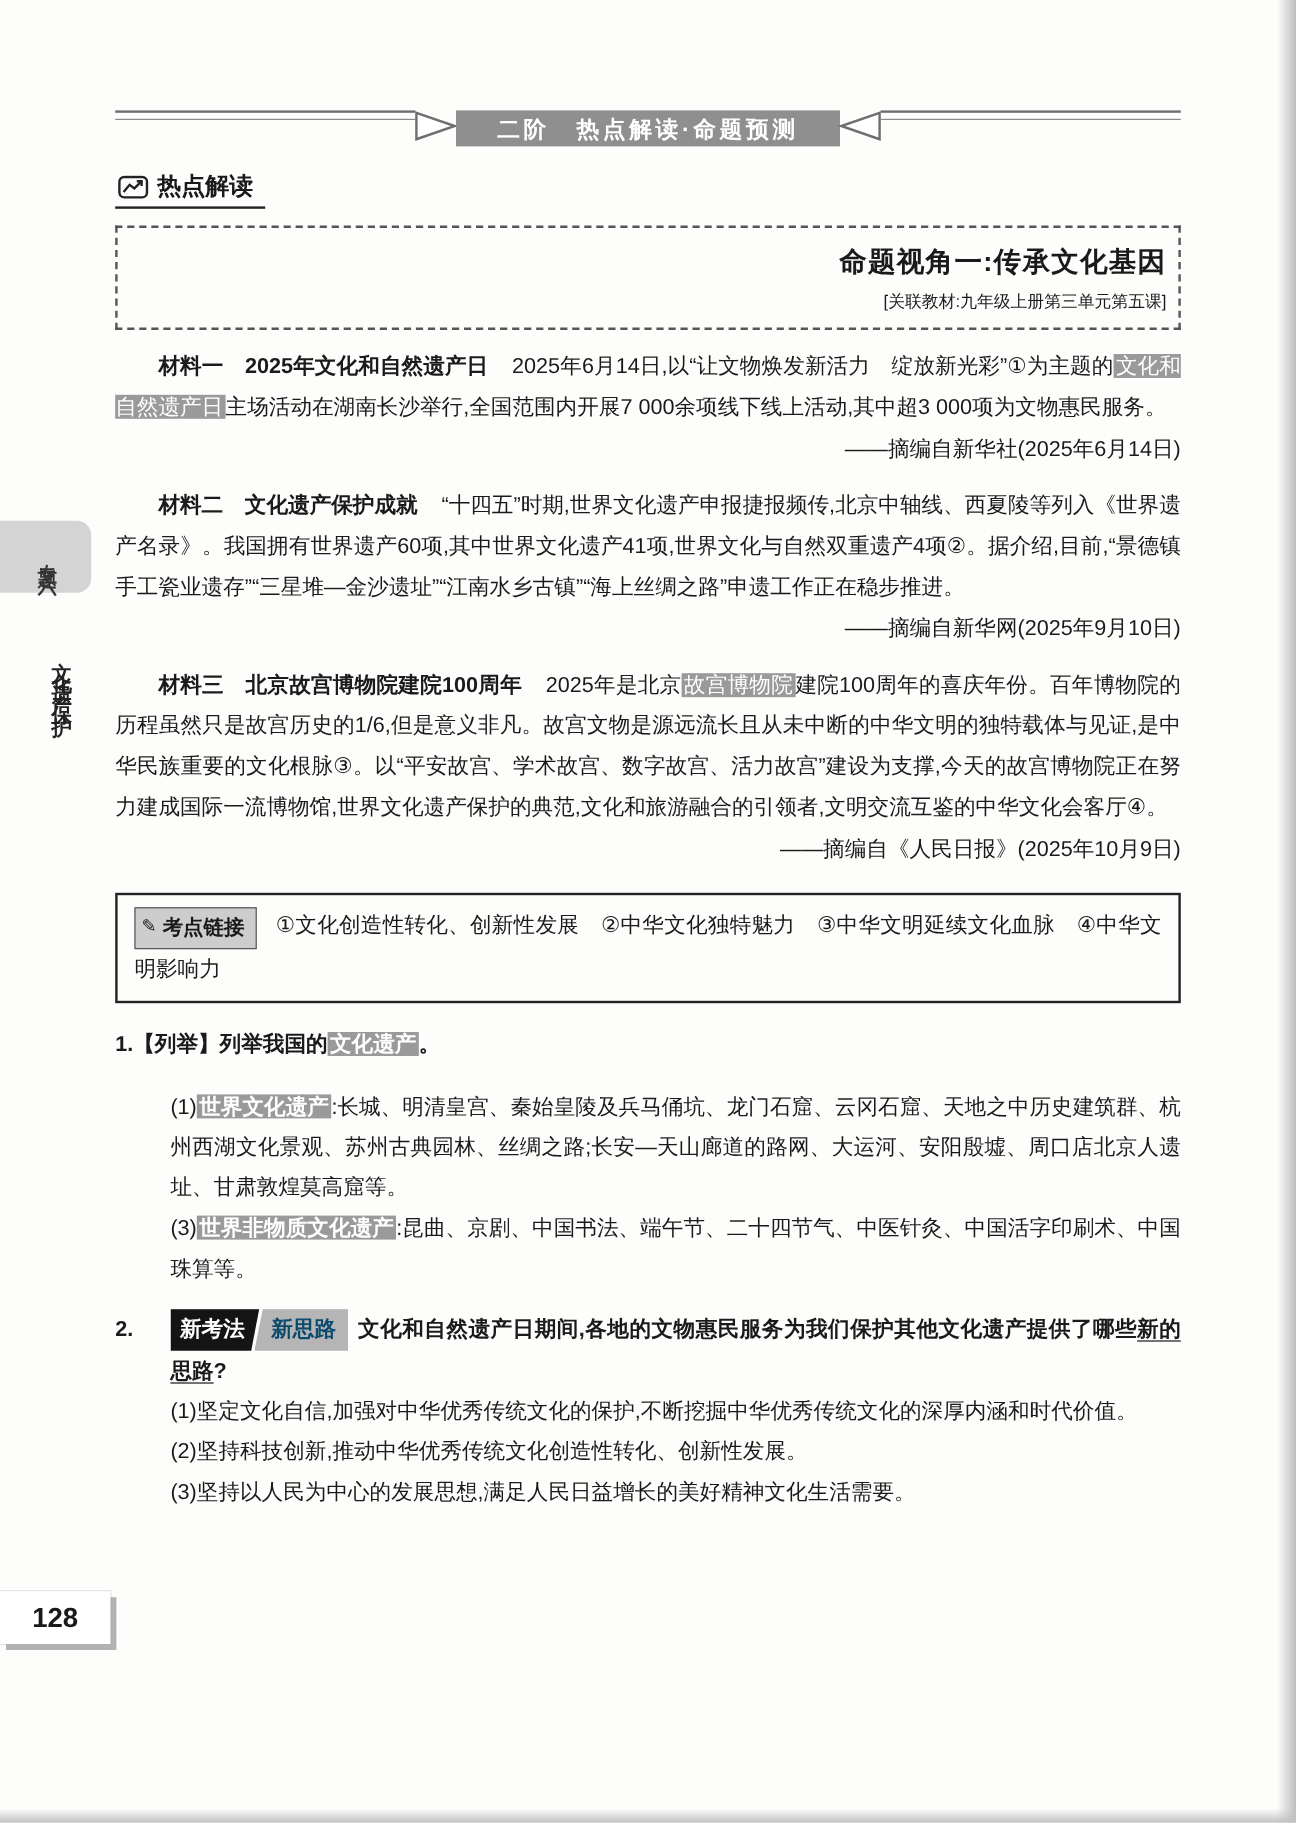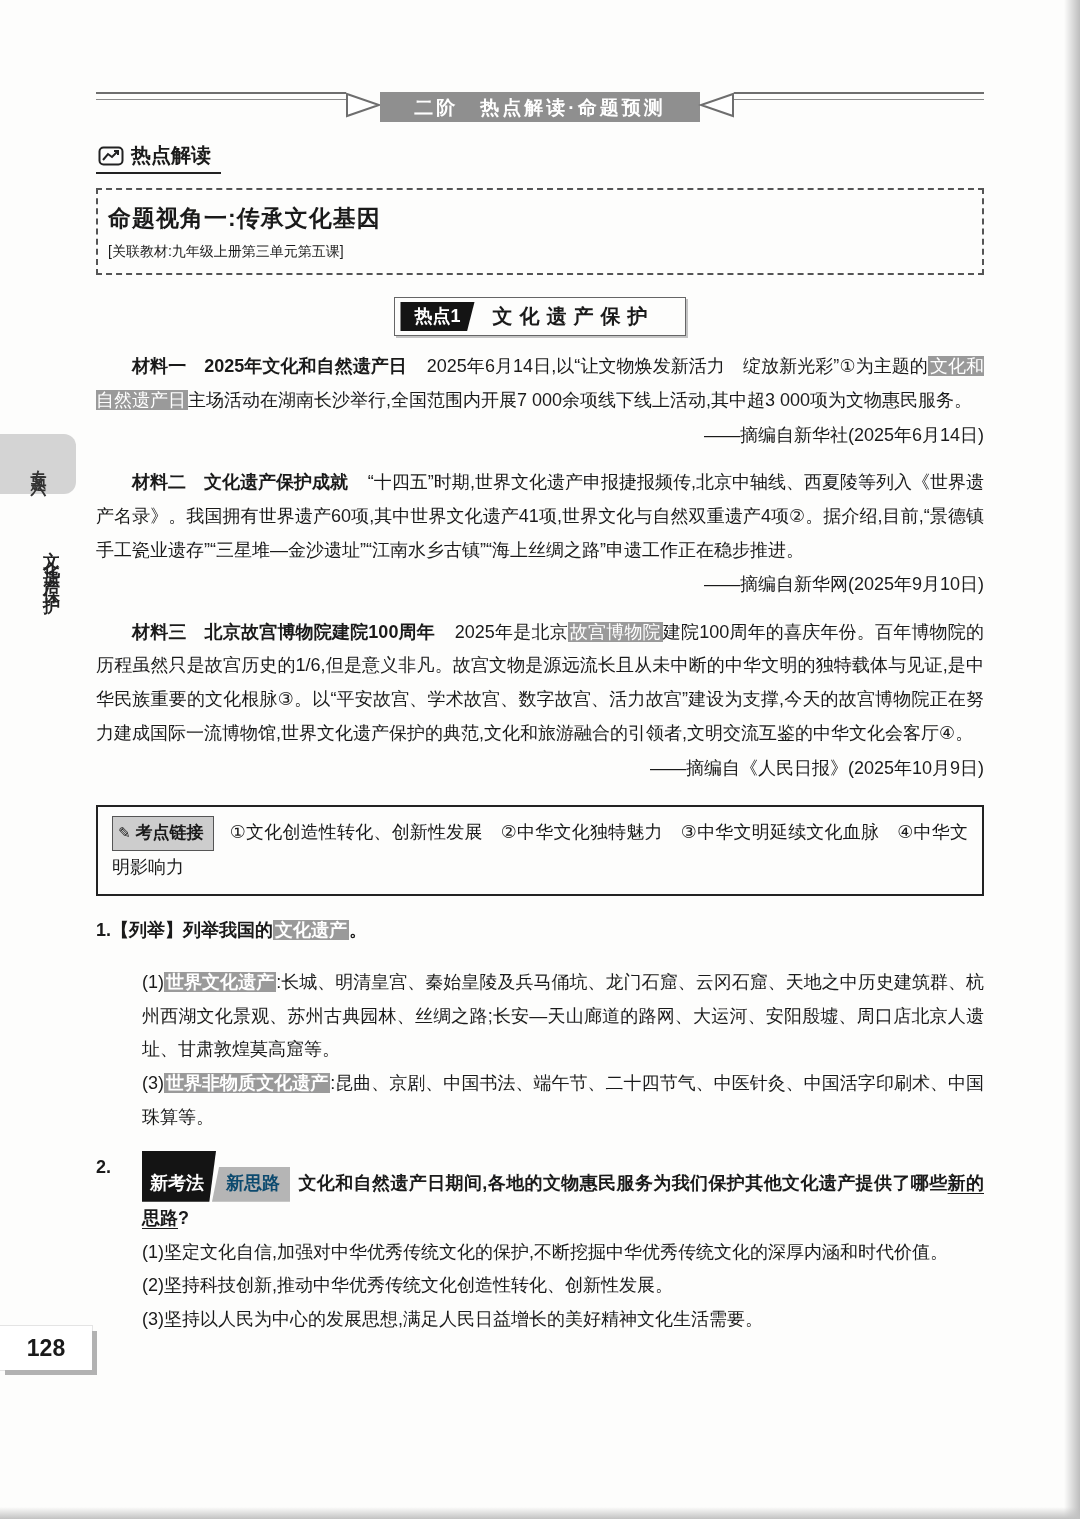--- a/index.html
+++ b/index.html
@@ -11,21 +11,21 @@
   
   .band{display:flex;height:30px;}
   .band-line{flex:1;height:5px;border-top:2px solid #6e6e6e;border-bottom:1px solid #8a8a8a;}
   .band-arrow{flex:0 0 auto;margin:0 -2px;}
   .band-banner{flex:0 0 auto;background:var(--banner-gray,#8f8f8f);color:#fff;font-weight:bold;font-size:19px;letter-spacing:3px;padding:3px 34px 4px;}
 
   
   .section-label{display:inline-flex;align-items:center;gap:7px;margin-top:20px;font-size:20px;font-weight:bold;border-bottom:2px solid #222;padding:0 10px 3px 2px;}
 
   
-  .viewpoint{border:2px dashed #555;margin-top:14px;padding:13px 10px 12px;text-align:left;}
+  .viewpoint{border:2px dashed #555;margin-top:14px;padding:13px 10px 12px;text-align:right;}
   .viewpoint-title{font-size:23px;font-weight:bold;letter-spacing:1px;}
   .viewpoint-sub{font-size:14px;margin-top:9px;}
 
   
   .hotspot{width:fit-content;margin:22px auto 0;border:1px solid #666;box-shadow:2px 2px 0 #c4c4c4;padding:4px 30px 4px 5px;display:flex;align-items:center;gap:18px;}
   .hotspot-tag{background:var(--tag-black,#141414);color:#fff;font-weight:bold;font-size:18px;padding:2px 14px 3px;clip-path:polygon(0 0,100% 0,90% 100%,0 100%);}
   .hotspot-title{font-weight:bold;font-size:20px;letter-spacing:7px;}
 
   
   .para{font-size:18px;line-height:1.88;text-align:justify;text-indent:2em;margin:14px 0 0;}
@@ -39,21 +39,21 @@
   
   .kaodian{border:2px solid #222;margin-top:20px;padding:9px 14px 10px;font-size:18px;line-height:1.85;text-align:justify;}
   .kaodian-label{display:inline-flex;align-items:center;gap:5px;background:#cdcdcd;border:1px solid #555;font-weight:bold;padding:0 9px 1px 5px;margin-right:16px;font-size:17px;}
   .kaodian-pen{font-size:15px;}
 
   
   .q-stem{font-size:18px;line-height:1.88;margin-top:18px;text-align:justify;}
   .ans{font-size:18px;line-height:1.88;text-align:justify;margin:0 0 0 46px;}
   .q2-stem{position:relative;font-size:18px;line-height:1.88;margin-top:16px;padding-left:46px;text-align:justify;}
   .q2-num{position:absolute;left:0;top:0;font-weight:bold;}
-  .tag-black{display:inline-block;background:var(--tag-black,#141414);color:#fff;font-weight:bold;padding:16px 12px 1px 8px;clip-path:polygon(0 0,100% 0,91% 100%,0 100%);margin-right:-4px;}
+  .tag-black{display:inline-block;background:var(--tag-black,#141414);color:#fff;font-weight:bold;padding:0 12px 1px 8px;clip-path:polygon(0 0,100% 0,91% 100%,0 100%);margin-right:-4px;}
   .tag-gray{display:inline-block;background:var(--tag-gray,#b5b5b5);color:#0c4a6e;font-weight:bold;padding:0 10px 1px 14px;clip-path:polygon(9% 0,100% 0,100% 100%,0 100%);margin-right:8px;}
   .ul{text-decoration:underline;text-underline-offset:4px;}
 
   
   .side-tab{position:absolute;left:0;top:434px;width:76px;height:60px;background:#d4d4d4;border-radius:0 12px 12px 0;display:flex;align-items:center;justify-content:center;writing-mode:vertical-rl;font-size:16px;font-weight:bold;letter-spacing:5px;color:#333;}
   .side-title{position:absolute;left:40px;top:538px;writing-mode:vertical-rl;font-size:17px;font-weight:bold;letter-spacing:9px;color:#222;}
 
   
   .page-num{position:absolute;left:0;top:1326px;width:92px;height:44px;background:#fff;box-shadow:5px 5px 0 #b2b2b2,0 0 0 1px #e4e4e4;display:flex;align-items:center;justify-content:center;font-weight:bold;font-size:23px;}
 </style>
@@ -87,24 +87,20 @@
       <span>热点解读</span>
     </div>
 
     
     <div class="viewpoint">
       <div class="viewpoint-title">命题视角一:传承文化基因</div>
       <div class="viewpoint-sub">[关联教材:九年级上册第三单元第五课]</div>
     </div>
 
     
-    <div class="hotspot">
-      <span class="hotspot-tag">热点1</span>
-      <span class="hotspot-title">文化遗产保护</span>
-    </div>
 
     
     <p class="para"><span class="m-label">材料一</span><span class="m-title">2025年文化和自然遗产日</span><span>2025年6月14日,以</span><span class="wavy">“让文物焕发新活力　绽放新光彩”①</span><span>为主题的</span><span class="hl">文化和自然遗产日</span><span>主场活动在湖南长沙举行,全国范围内开展7 000余项线下线上活动,其中超3 000项为文物惠民服务。</span></p>
     <p class="source">——摘编自新华社(2025年6月14日)</p>
 
     
     <p class="para"><span class="m-label">材料二</span><span class="m-title">文化遗产保护成就</span><span>“十四五”时期,世界文化遗产申报捷报频传,北京中轴线、西夏陵等列入《世界遗产名录》。我国拥有</span><span class="wavy">世界遗产60项,其中世界文化遗产41项,世界文化与自然双重遗产4项②</span><span>。据介绍,目前,“景德镇手工瓷业遗存”“三星堆—金沙遗址”“江南水乡古镇”“海上丝绸之路”申遗工作正在稳步推进。</span></p>
     <p class="source">——摘编自新华网(2025年9月10日)</p>
 
     

